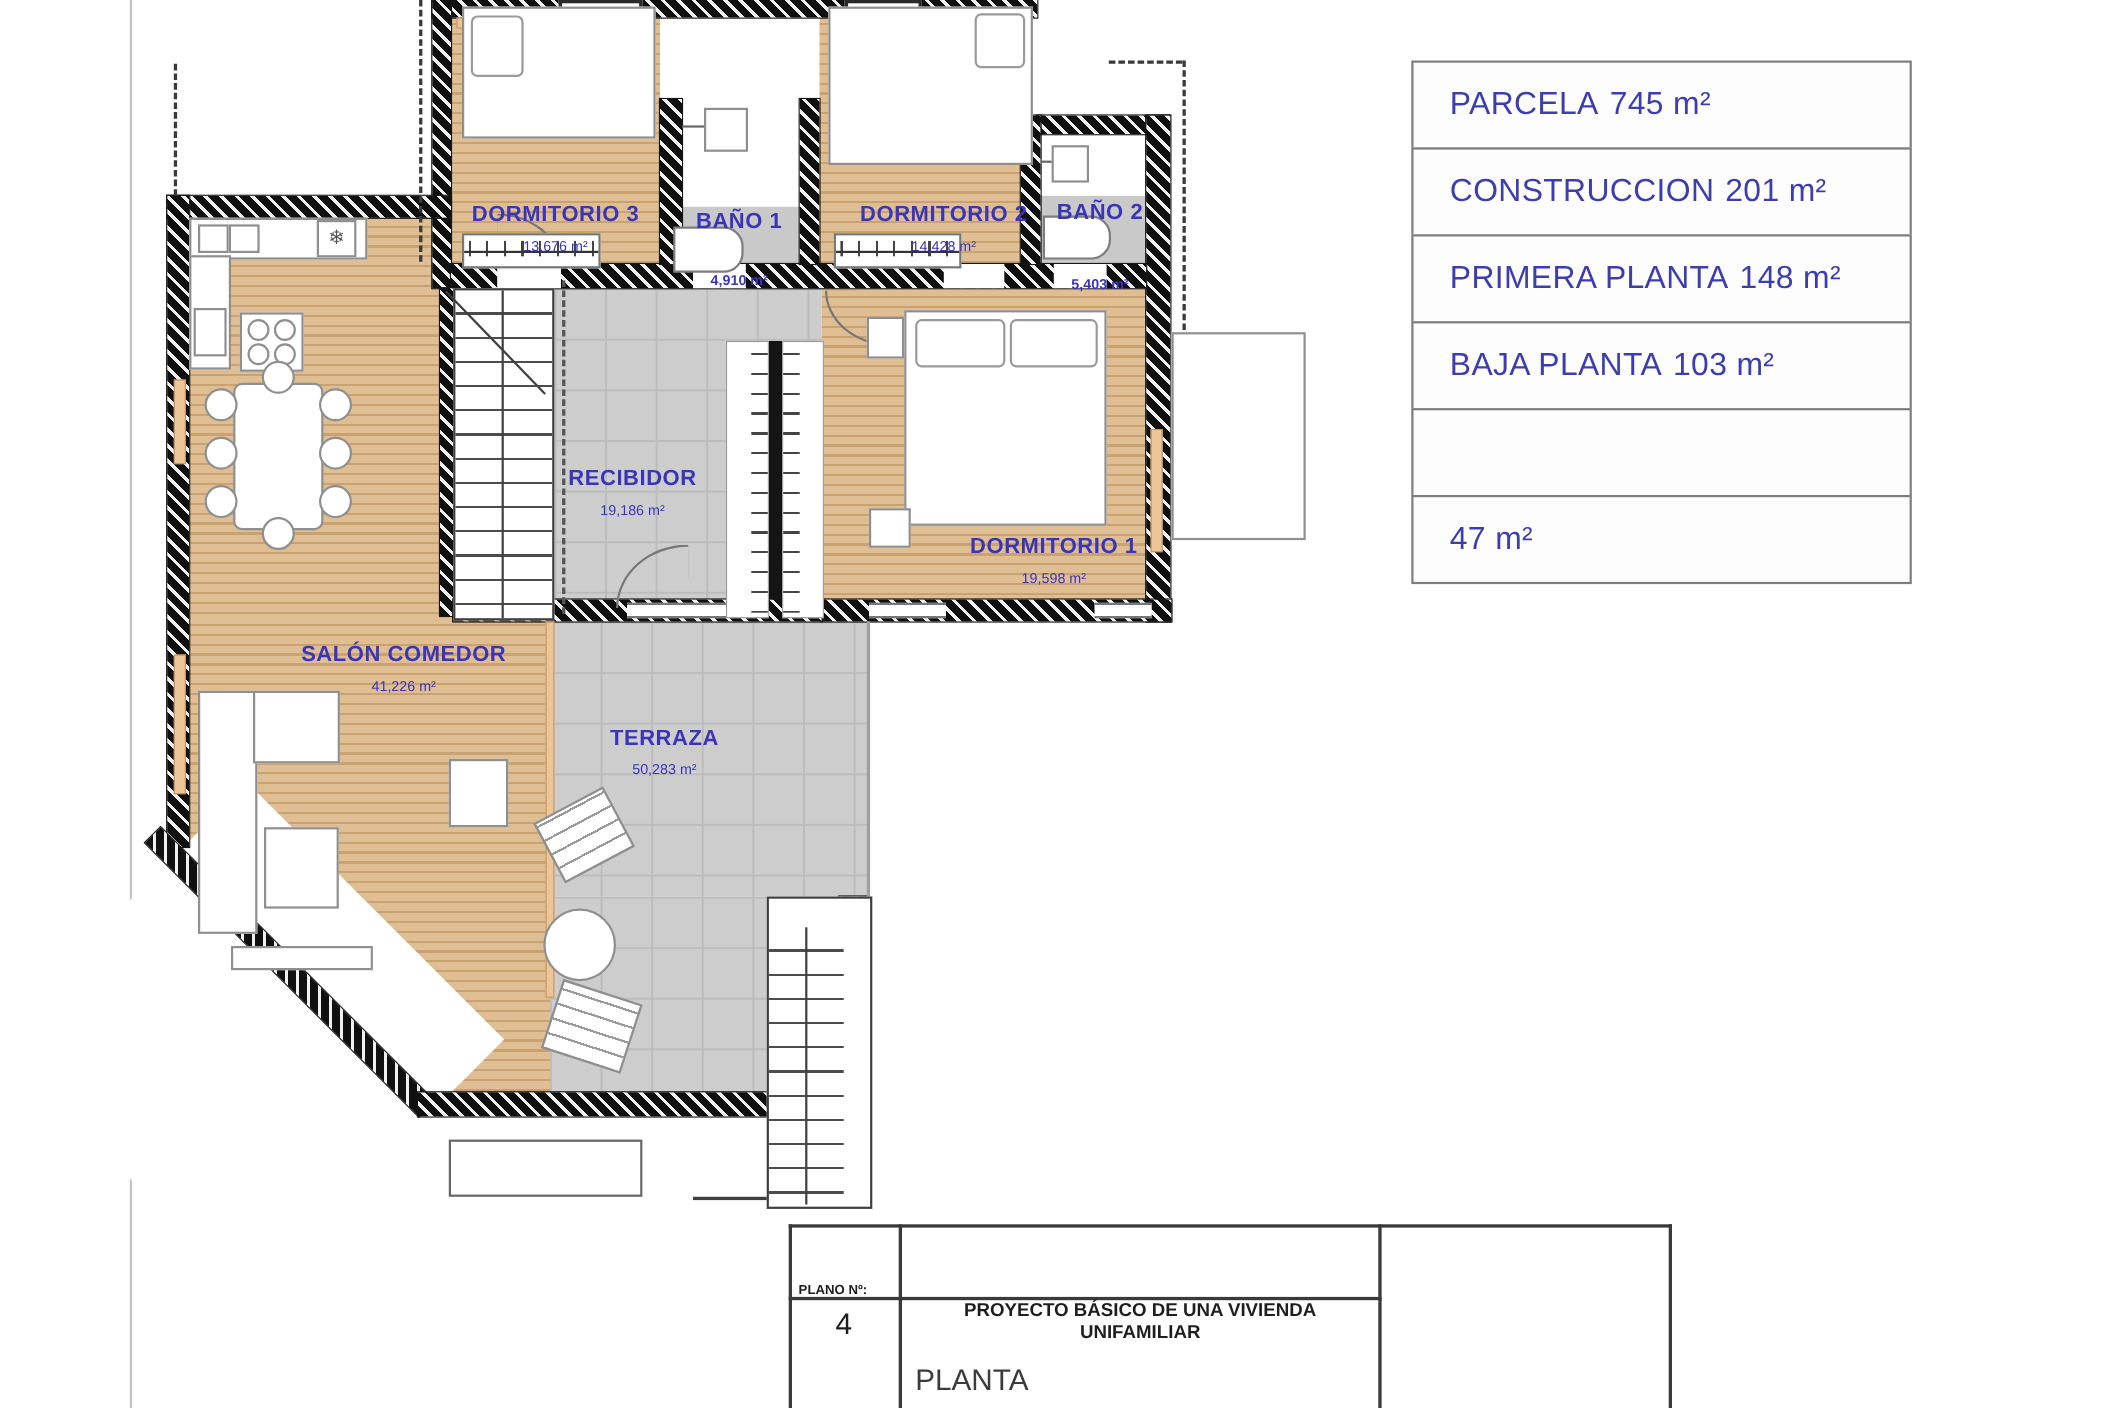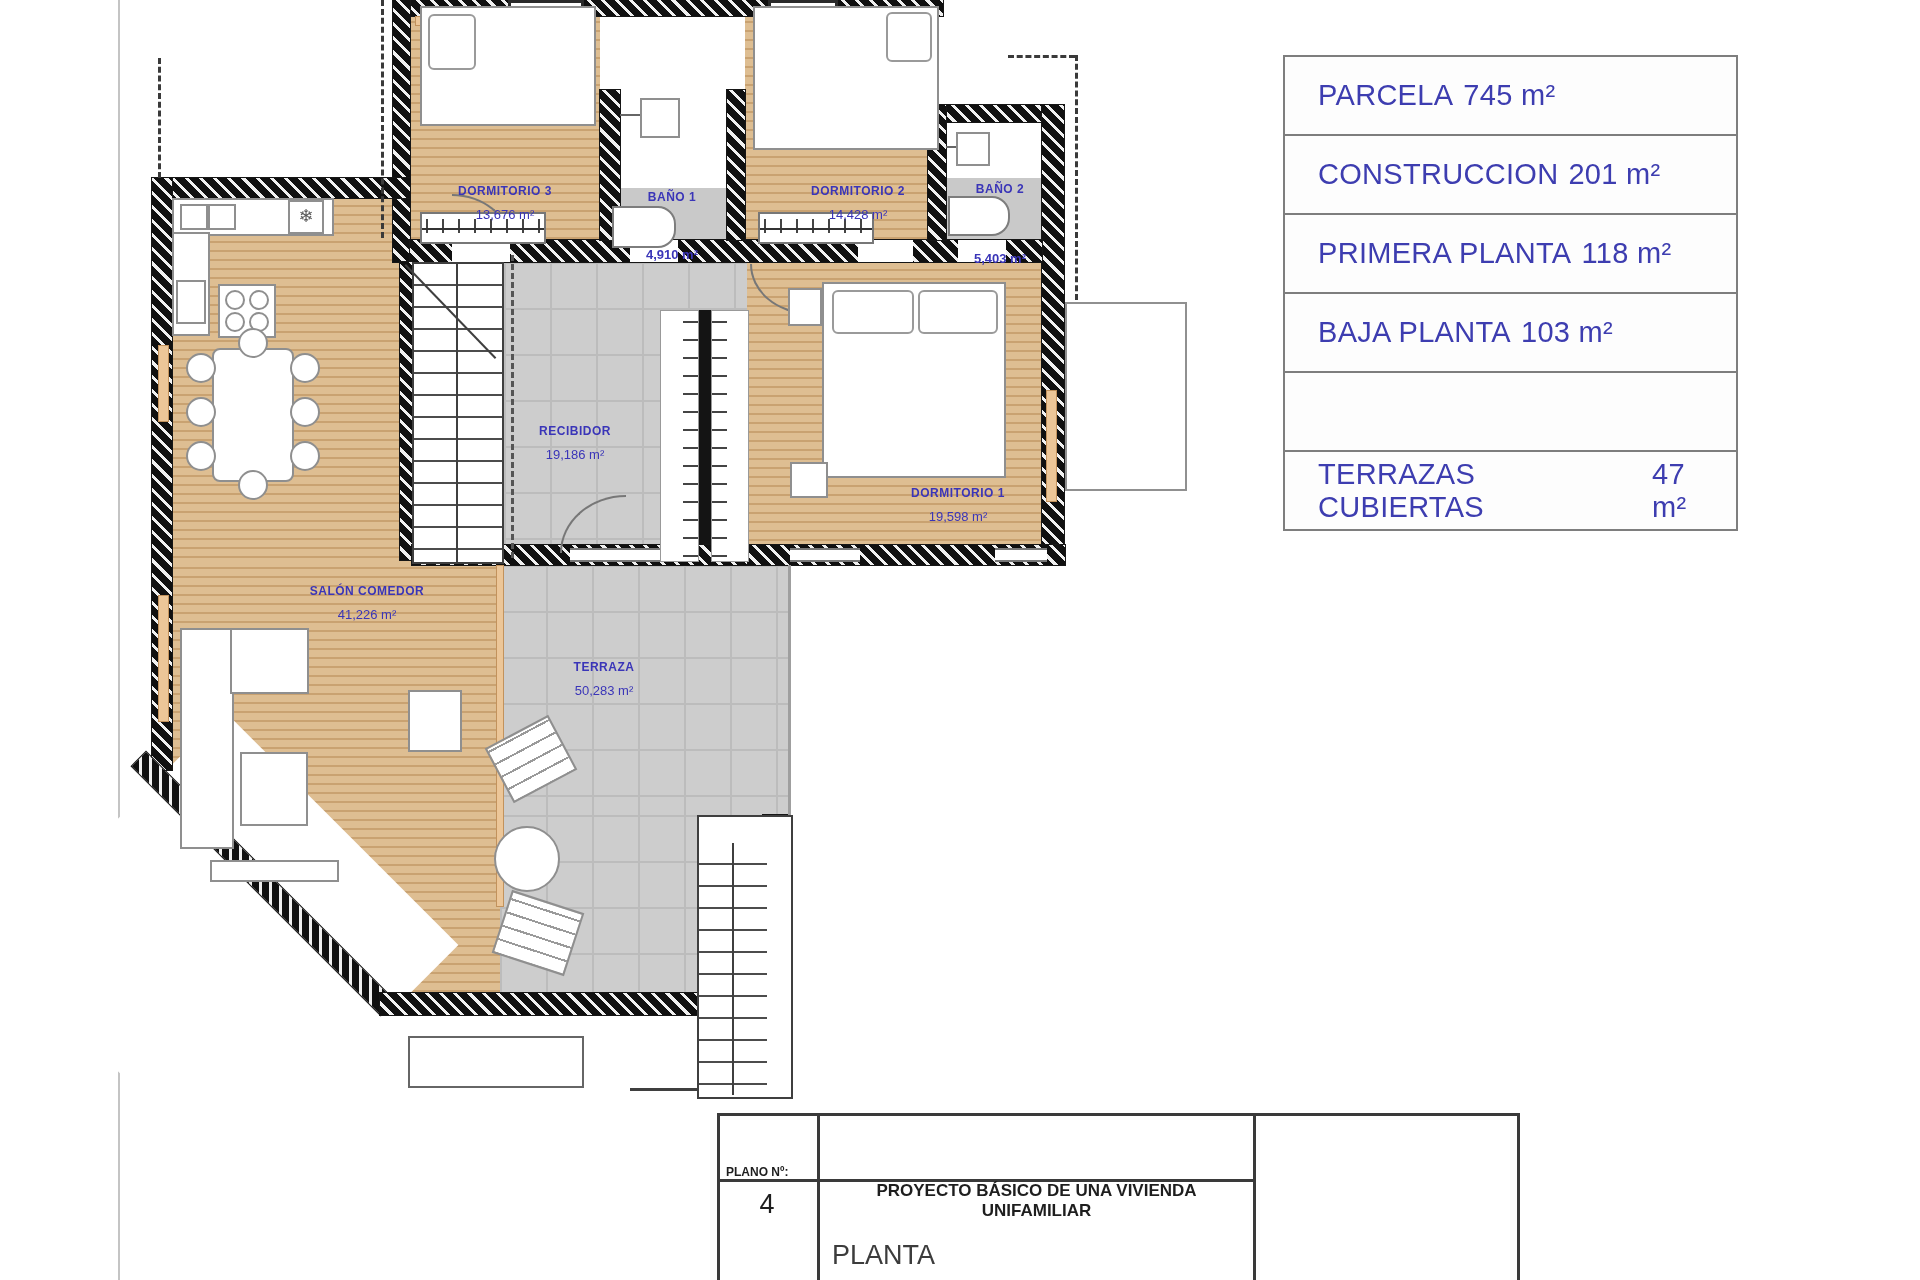--- a/index.html
+++ b/index.html
@@ -36,21 +36,21 @@
   .arc{position:absolute;}
   .hangers{position:absolute;background:#fff;border:2px solid #777;}
   .hticks{position:absolute;left:4px;right:4px;top:8px;height:14px;
           background:repeating-linear-gradient(90deg,#444 0 2px,transparent 2px 16px);}
   .hmid{position:absolute;left:0;right:0;top:50%;height:2px;background:#333;}
   .wstrip{position:absolute;background:#fff;border:1px solid #999;}
   .vticks{position:absolute;top:4px;bottom:4px;width:15px;
           background:repeating-linear-gradient(0deg,#444 0 2px,transparent 2px 18px);}
   
   .rlabel{position:absolute;transform:translateX(-50%);text-align:center;color:#3a35b8;white-space:nowrap;z-index:40;}
-  .rname{font-size:12px;font-weight:bold;letter-spacing:.5px;}
+  .rname{font-size:20px;font-weight:bold;letter-spacing:.5px;}
   .rarea{font-size:13px;font-weight:normal;margin-top:9px;}
   .solo{position:absolute;transform:translateX(-50%);color:#3a35b8;white-space:nowrap;z-index:40;font-weight:bold;}
   
   .trow{position:absolute;left:1283px;width:455px;height:81px;background:#fdfdfd;
         border:2px solid #7e7e7e;box-sizing:border-box;display:flex;align-items:center;
         color:#3d3db0;font-size:29px;letter-spacing:.3px;padding-left:33px;}
   .trow span{margin-right:10px;}
   
   .tb-line{position:absolute;background:#3a3a3a;}
   .tb-text{position:absolute;color:#1e1e1e;margin-top:44px;}
@@ -240,32 +240,31 @@
     <div class="trow" style="top:55px;">
       <span>PARCELA</span>
       <span>745 m²</span>
     </div>
     <div class="trow" style="top:134px;">
       <span>CONSTRUCCION</span>
       <span>201 m²</span>
     </div>
     <div class="trow" style="top:213px;align-items:center;">
       <span>PRIMERA PLANTA</span>
-      <span>118 m²</span>
+      <span>148 m²</span>
     </div>
     <div class="trow" style="top:292px;">
       <span>BAJA PLANTA</span>
       <span>103 m²</span>
     </div>
     <div class="trow" style="top:371px;">
       <span></span>
       <span></span>
     </div>
     <div class="trow" style="top:450px;">
-      <span>TERRAZAS CUBIERTAS</span>
       <span>47 m²</span>
     </div>
   </div>
 
   <div>
     <div class="tb-line" style="left:717px;top:1113px;width:803px;height:3px;"></div>
     <div class="tb-line" style="left:717px;top:1113px;width:3px;height:167px;"></div>
     <div class="tb-line" style="left:817px;top:1113px;width:3px;height:167px;"></div>
     <div class="tb-line" style="left:1253px;top:1113px;width:3px;height:167px;"></div>
     <div class="tb-line" style="left:1517px;top:1113px;width:3px;height:167px;"></div>

